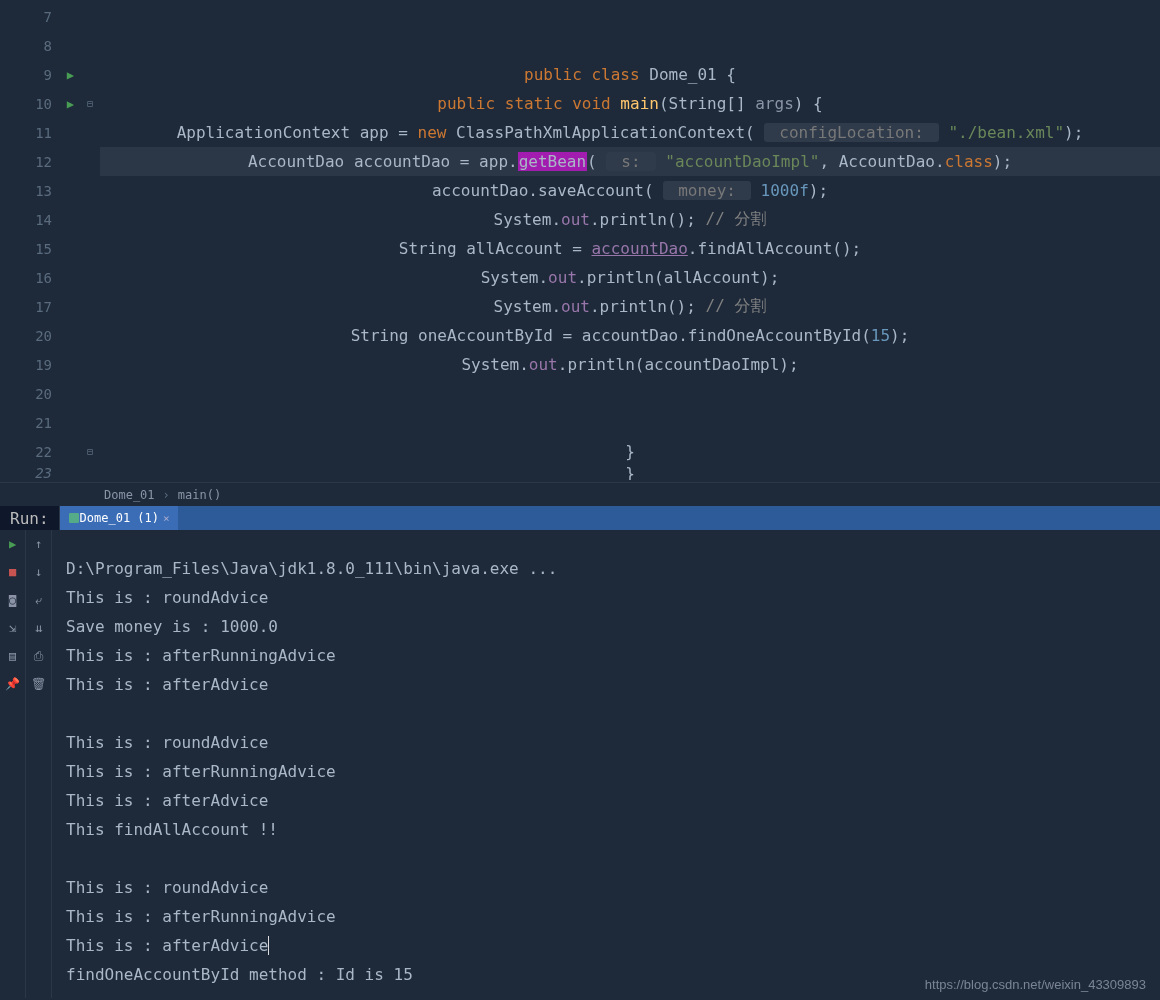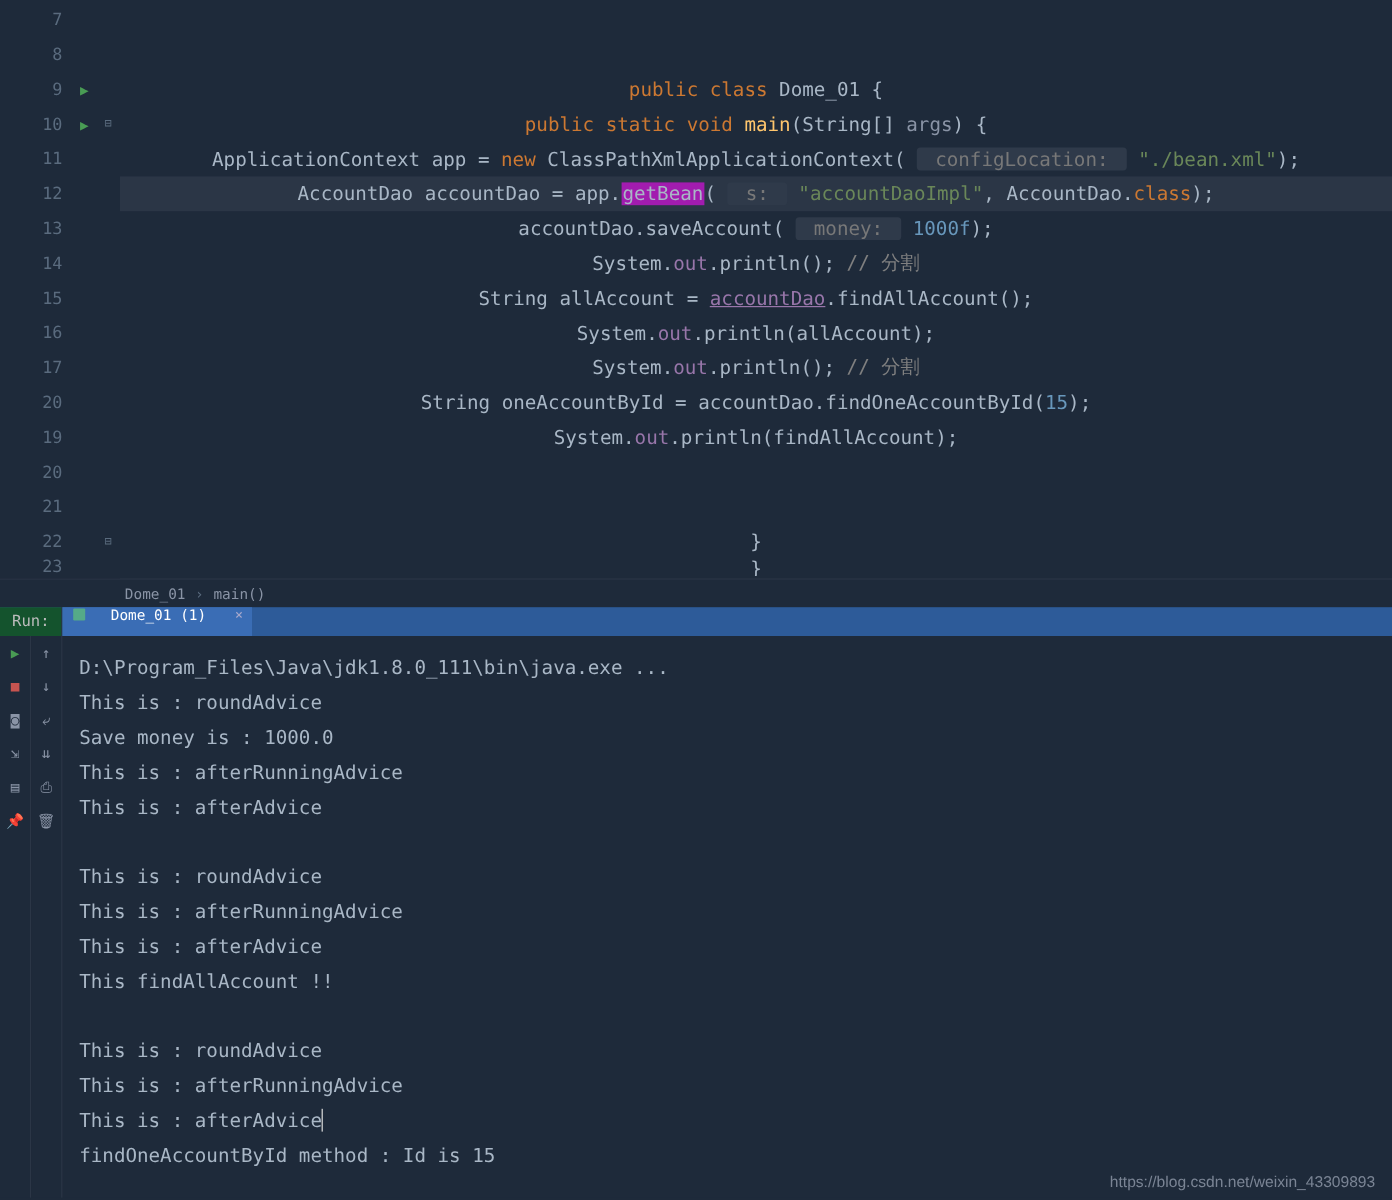--- a/index.html
+++ b/index.html
@@ -100,35 +100,35 @@
   .bc-sep { color: #5a6b7e; padding: 0 6px; }
 
   .run-tab-bar {
     height: 24px;
     background: #2d5b99;
     display: flex;
     align-items: stretch;
   }
   .run-label {
     color: #bbb;
-    font-size: 13px;
+    font-size: 16px;
     padding: 0 10px;
     display: flex;
     align-items: center;
-    background: #14532d;
+    background: #0f172a;
     border-right: 1px solid #2b3646;
   }
   .run-tab {
     background: #3a6db5;
     display: flex;
-    align-items: flex-start;
+    align-items: center;
     padding: 0 8px;
     color: #fff;
     font-size: 12px;
-    gap: 20px;
+    gap: 0;
   }
   .tab-icon {
     width: 12px;
     height: 12px;
     display: inline-block;
   }
   .close-x { color: #aac; font-size: 11px; margin-left: 4px; cursor: pointer; }
 
   .console-area {
     display: flex;
@@ -162,21 +162,21 @@
     font-size: 12px;
     display: flex;
     align-items: center;
     justify-content: center;
     cursor: pointer;
   }
   .tool-ico.green { color: #499c54; }
   .tool-ico.red { color: #c75450; }
   .console-out {
     flex: 1;
-    padding: 12px 14px;
+    padding: 24px 14px;
     font-size: 16px;
     line-height: 29px;
     white-space: pre;
     color: #a9b7c6;
   }
   .caret {
     border-right: 1px solid #ddd;
     animation: none;
   }
   .watermark {
@@ -237,21 +237,21 @@
       </div>
       <div class="gutter-row">
         <span class="line-num">20</span>
       </div>
       <div class="gutter-row">
         <span class="line-num">21</span>
       </div>
       <div class="gutter-row">
         <span class="line-num">22</span>
       </div>
-      <div class="gutter-row" style="height: 14px;">
+      <div class="gutter-row" style="height: 14px; font-style: italic;">
         <span class="line-num">23</span>
       </div>
     </div>
   <div class="fold-col" id="foldcol">
       <div class="fold-row"></div>
       <div class="fold-row"></div>
       <div class="fold-row"></div>
       <div class="fold-row">⊟</div>
       <div class="fold-row"></div>
       <div class="fold-row"></div>
@@ -273,21 +273,21 @@
       <div class="code-line"><span class="kw">public class </span><span class="cls">Dome_01 </span><span class="id">{</span></div>
       <div class="code-line">    <span class="kw">public static void </span><span class="mth">main</span><span class="id">(</span><span class="cls">String</span><span class="id">[] </span><span class="par">args</span><span class="id">) {</span></div>
       <div class="code-line">        <span class="cls">ApplicationContext </span><span class="id">app = </span><span class="kw">new </span><span class="cls">ClassPathXmlApplicationContext</span><span class="id">( </span><span class="hint">configLocation:</span><span class="id"> </span><span class="str">"./bean.xml"</span><span class="id">);</span></div>
       <div class="code-line hl">        <span class="cls">AccountDao </span><span class="id">accountDao = app.</span><span class="mthcall">getBean</span><span class="id">( </span><span class="hint">s:</span><span class="id"> </span><span class="str">"accountDaoImpl"</span><span class="id">, </span><span class="cls">AccountDao</span><span class="id">.</span><span class="kw">class</span><span class="id">);</span></div>
       <div class="code-line">        <span class="id">accountDao.saveAccount( </span><span class="hint">money:</span><span class="id"> </span><span class="num">1000f</span><span class="id">);</span></div>
       <div class="code-line">        <span class="cls">System</span><span class="id">.</span><span class="fld">out</span><span class="id">.println(); </span><span class="cmt">// 分割</span></div>
       <div class="code-line">        <span class="cls">String </span><span class="id">allAccount = </span><span class="fld under">accountDao</span><span class="id">.findAllAccount();</span></div>
       <div class="code-line">        <span class="cls">System</span><span class="id">.</span><span class="fld">out</span><span class="id">.println(</span><span class="id">allAccount</span><span class="id">);</span></div>
       <div class="code-line">        <span class="cls">System</span><span class="id">.</span><span class="fld">out</span><span class="id">.println(); </span><span class="cmt">// 分割</span></div>
       <div class="code-line">        <span class="cls">String </span><span class="id">oneAccountById = accountDao.findOneAccountById(</span><span class="num">15</span><span class="id">);</span></div>
-      <div class="code-line">        <span class="cls">System</span><span class="id">.</span><span class="fld">out</span><span class="id">.println(</span><span class="id">findAllAccount</span><span class="id">);</span></div>
+      <div class="code-line">        <span class="cls">System</span><span class="id">.</span><span class="fld">out</span><span class="id">.println(</span><span class="id">accountDaoImpl</span><span class="id">);</span></div>
       <div class="code-line"></div>
       <div class="code-line"></div>
       <div class="code-line">    <span class="id">}</span></div>
       <div class="code-line" style="height: 14px; overflow: hidden;"><span class="id">}</span></div>
     </div>
 </div>
 
 <div class="breadcrumb">
   <span>Dome_01</span>
   <span class="bc-sep">›</span>

